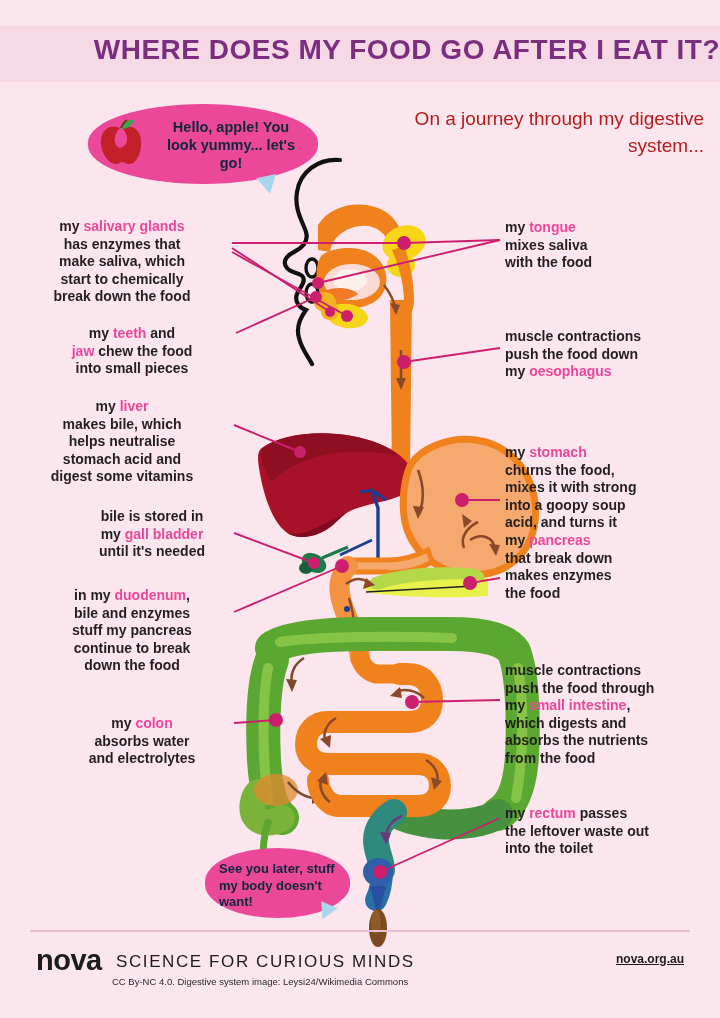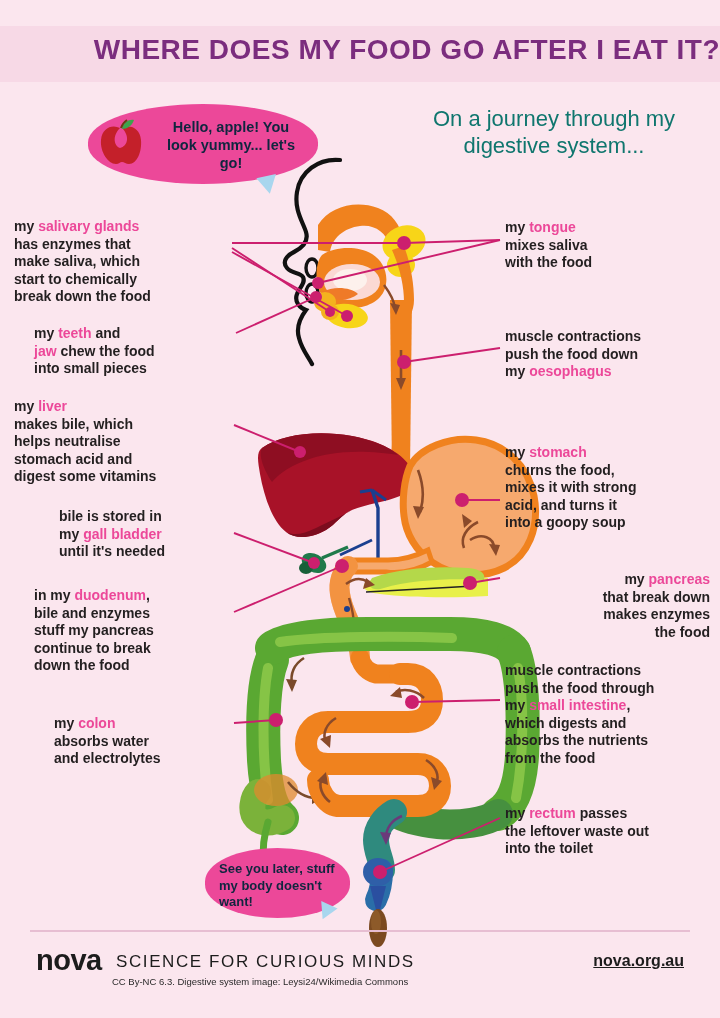--- a/index.html
+++ b/index.html
@@ -26,23 +26,23 @@
     position:absolute;left:0;top:34px;width:720px;
     text-align:right;
     font-size:28px;font-weight:bold;
     letter-spacing:.5px;
     color:#7b2d7e;
     font-family:"Liberation Sans", sans-serif;
   }
   
   .subtitle{
     position:absolute;left:404px;top:105px;width:300px;
-    text-align:center;
-    font-size:22px;line-height:27px;
-    color:#0f766e;
+    text-align:right;
+    font-size:19px;line-height:27px;
+    color:#b91c1c;
   }
   
   .bubble{
     position:absolute;
     background:#ec4899;
     border-radius:50% / 48%;
     color:#10263f;
     font-weight:bold;
   }
   .bubble .tail{
@@ -80,36 +80,36 @@
   .apple{position:absolute;left:96px;top:118px;width:48px;height:50px;}
   
   .callout{
     position:absolute;
     font-size:14px;
     line-height:17.5px;
     color:#231f20;
     font-weight:bold;
     white-space:pre-line;
   }
-  .callout.left{text-align:left;}
+  .callout.left{text-align:center;}
   .callout.right{text-align:left;}
   .callout .hl{color:#ec4899;}
   .callout .ln{display:block;}
   
   #co-salivary{left:14px;top:218px;width:216px;}
   #co-teeth   {left:34px;top:325px;width:196px;}
   #co-liver   {left:14px;top:398px;width:216px;}
   #co-gall    {left:59px;top:508px;width:186px;}
   #co-duodenum{left:34px;top:587px;width:196px;}
   #co-colon   {left:54px;top:715px;width:176px;}
   
   #co-tongue  {left:505px;top:219px;width:205px;}
   #co-oeso    {left:505px;top:328px;width:205px;}
   #co-stomach {left:505px;top:444px;width:205px;}
-  #co-pancreas{left:505px;top:571px;width:205px;text-align:right;}
+  #co-pancreas{left:505px;top:532px;width:205px;}
   #co-small   {left:505px;top:662px;width:205px;}
   #co-rectum  {left:505px;top:805px;width:205px;}
   
   #anatomy{position:absolute;left:0;top:0;width:720px;height:1018px;}
   
   .footer-rule{
     position:absolute;left:30px;top:930px;width:660px;height:2px;
     background:#e7bed2;
   }
   #nova-logo{
@@ -119,21 +119,21 @@
   #footer-tag{
     position:absolute;left:116px;top:952px;
     font-size:17px;letter-spacing:1.6px;color:#1c1c1c;
   }
   #footer-credit{
     position:absolute;left:112px;top:976px;
     font-size:9.5px;color:#2a2a2a;
   }
   #footer-url{
     position:absolute;right:36px;top:952px;
-    font-size:16px;font-weight:bold;color:#1c1c1c;
+    font-size:12px;font-weight:bold;color:#1c1c1c;
   }
 </style>
 </head>
 <body>
 
 <div id="poster">
 
   <div class="header-band"></div>
   <div class="poster-title">WHERE DOES MY FOOD GO AFTER I EAT IT?</div>
 
@@ -376,24 +376,24 @@
 
   <div class="callout left" id="co-salivary"><span class="ln"><span>my </span><span class="hl">salivary glands</span></span><span class="ln"><span>has enzymes that</span></span><span class="ln"><span>make saliva, which</span></span><span class="ln"><span>start to chemically</span></span><span class="ln"><span>break down the food</span></span></div>
   <div class="callout left" id="co-teeth"><span class="ln"><span>my </span><span class="hl">teeth</span><span> and</span></span><span class="ln"><span class="hl">jaw</span><span> chew the food</span></span><span class="ln"><span>into small pieces</span></span></div>
   <div class="callout left" id="co-liver"><span class="ln"><span>my </span><span class="hl">liver</span></span><span class="ln"><span>makes bile, which</span></span><span class="ln"><span>helps neutralise</span></span><span class="ln"><span>stomach acid and</span></span><span class="ln"><span>digest some vitamins</span></span></div>
   <div class="callout left" id="co-gall"><span class="ln"><span>bile is stored in</span></span><span class="ln"><span>my </span><span class="hl">gall bladder</span></span><span class="ln"><span>until it's needed</span></span></div>
   <div class="callout left" id="co-duodenum"><span class="ln"><span>in my </span><span class="hl">duodenum</span><span>,</span></span><span class="ln"><span>bile and enzymes</span></span><span class="ln"><span>stuff my pancreas</span></span><span class="ln"><span>continue to break</span></span><span class="ln"><span>down the food</span></span></div>
   <div class="callout left" id="co-colon"><span class="ln"><span>my </span><span class="hl">colon</span></span><span class="ln"><span>absorbs water</span></span><span class="ln"><span>and electrolytes</span></span></div>
 
   <div class="callout right" id="co-tongue"><span class="ln"><span>my </span><span class="hl">tongue</span></span><span class="ln"><span>mixes saliva</span></span><span class="ln"><span>with the food</span></span></div>
   <div class="callout right" id="co-oeso"><span class="ln"><span>muscle contractions</span></span><span class="ln"><span>push the food down</span></span><span class="ln"><span>my </span><span class="hl">oesophagus</span></span></div>
-  <div class="callout right" id="co-stomach"><span class="ln"><span>my </span><span class="hl">stomach</span></span><span class="ln"><span>churns the food,</span></span><span class="ln"><span>mixes it with strong</span></span><span class="ln"><span>acid, and turns it</span></span><span class="ln"><span>into a goopy soup</span></span></div>
+  <div class="callout right" id="co-stomach"><span class="ln"><span>my </span><span class="hl">stomach</span></span><span class="ln"><span>churns the food,</span></span><span class="ln"><span>mixes it with strong</span></span><span class="ln"><span>into a goopy soup</span></span><span class="ln"><span>acid, and turns it</span></span></div>
   <div class="callout right" id="co-pancreas"><span class="ln"><span>my </span><span class="hl">pancreas</span></span><span class="ln"><span>that break down</span></span><span class="ln"><span>makes enzymes</span></span><span class="ln"><span>the food</span></span></div>
   <div class="callout right" id="co-small"><span class="ln"><span>muscle contractions</span></span><span class="ln"><span>push the food through</span></span><span class="ln"><span>my </span><span class="hl">small intestine</span><span>,</span></span><span class="ln"><span>which digests and</span></span><span class="ln"><span>absorbs the nutrients</span></span><span class="ln"><span>from the food</span></span></div>
   <div class="callout right" id="co-rectum"><span class="ln"><span>my </span><span class="hl">rectum</span><span> passes</span></span><span class="ln"><span>the leftover waste out</span></span><span class="ln"><span>into the toilet</span></span></div>
 
   <div class="footer-rule"></div>
   <div id="nova-logo">nova</div>
   <div id="footer-tag">SCIENCE FOR CURIOUS MINDS</div>
-  <div id="footer-credit">CC By-NC 6.3. Digestive system image: Leysi24/Wikimedia Commons</div>
+  <div id="footer-credit">CC By-NC 4.0. Digestive system image: Leysi24/Wikimedia Commons</div>
   <a href="#" id="footer-url">nova.org.au</a>
 
 </div>
 
 </body></html>

